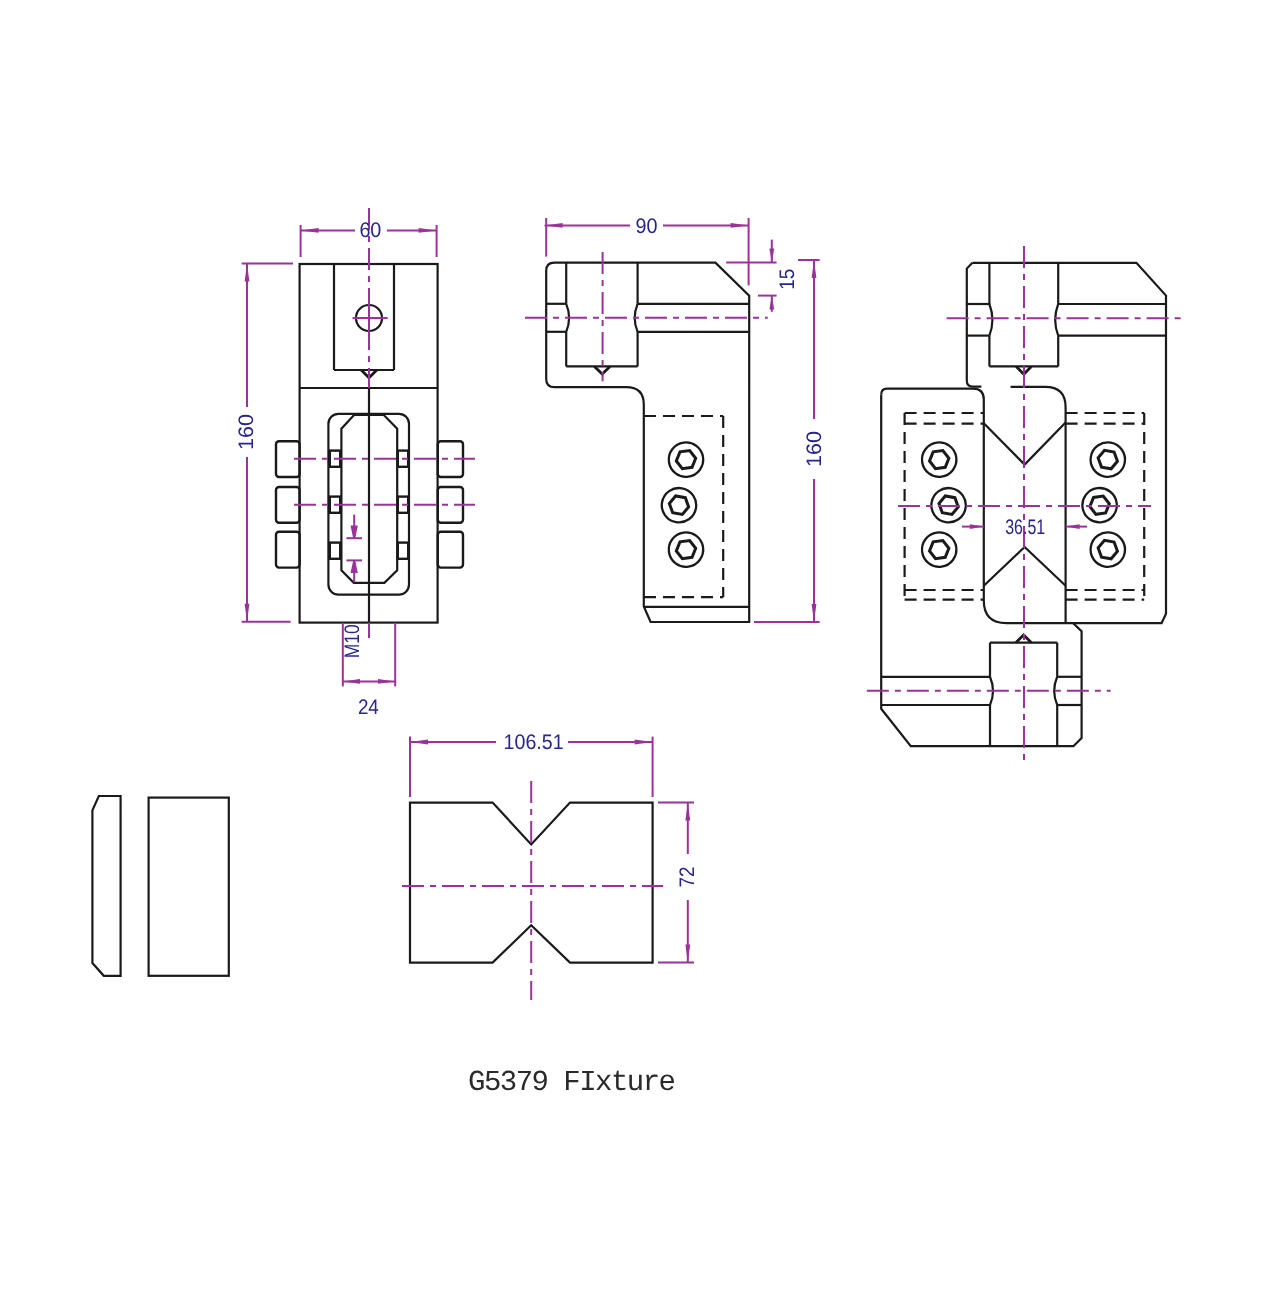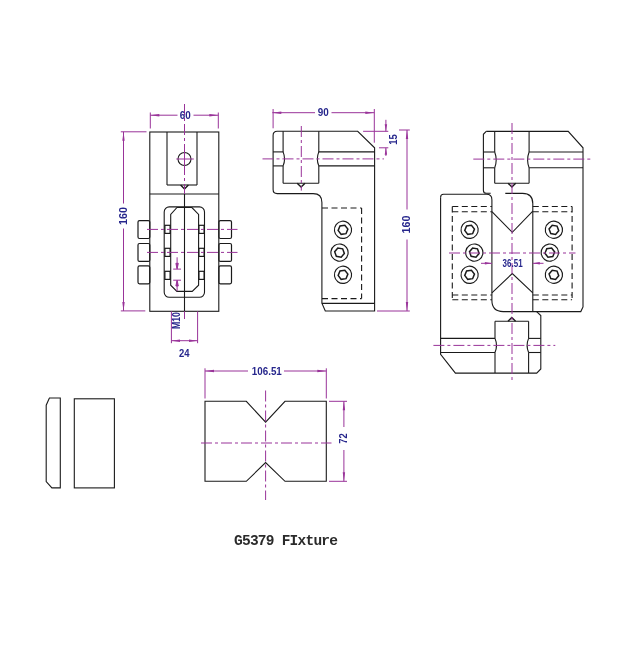--- a/index.html
+++ b/index.html
@@ -1,16 +1,16 @@
 <!DOCTYPE html>
 <html><head>
 <meta charset="utf-8">
 <style>
   html,body{margin:0;padding:0;background:#ffffff;}
-  .page{width:640px;height:654px;position:relative;background:#0ea5e9;overflow:hidden;font-weight:bold;}
+  .page{width:640px;height:654px;position:relative;background:#0ea5e9;overflow:hidden;}
   svg text{font-family:"Liberation Sans",sans-serif;fill:#26268c;}
 </style>
 </head>
 <body>
 <div class="page">
 <svg width="640" height="654" viewBox="0 0 640 654" xmlns="http://www.w3.org/2000/svg">
 <defs>
   <g id="bolt" stroke="#1a1a1a" fill="none">
     <circle cx="0" cy="0" r="8.6" stroke-width="1.15"></circle>
     <polygon points="4.9,0 2.45,4.25 -2.45,4.25 -4.9,0 -2.45,-4.25 2.45,-4.25" stroke-width="1.5"></polygon>

